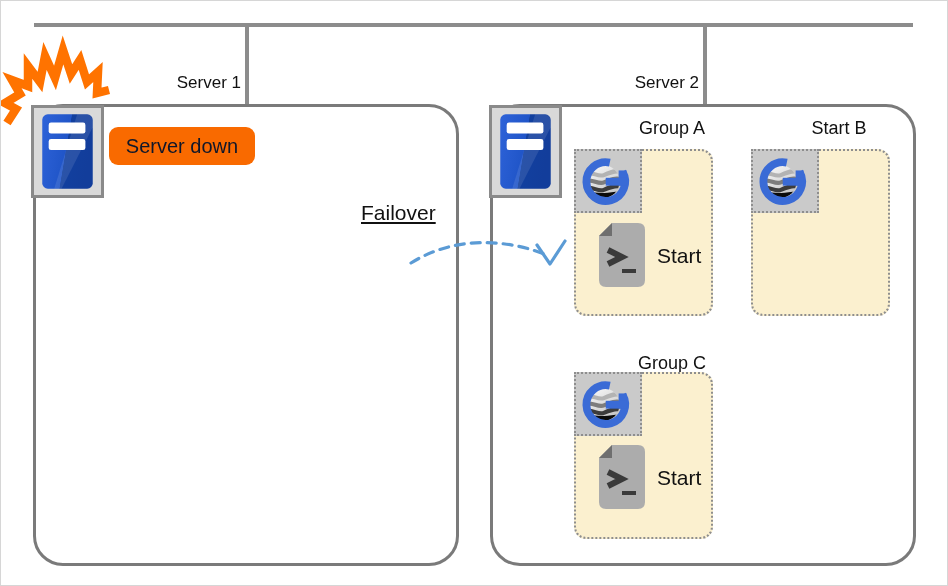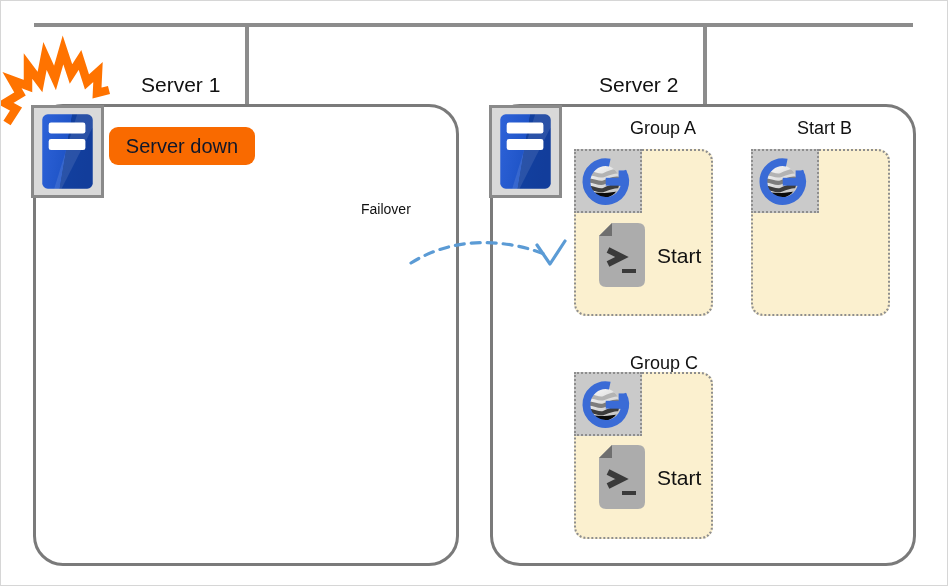--- a/index.html
+++ b/index.html
@@ -8,37 +8,37 @@
     background:#ffffff;border:1px solid #d6d6d6;box-sizing:border-box;
     font-family:"Liberation Sans", sans-serif;color:#111;overflow:hidden;
   }
   .abs{position:absolute;}
   
   .busline{background:#8c8c8c;}
   
   .server-box{
     border:3px solid #7a7a7a;border-radius:30px;background:#fff;box-sizing:border-box;
   }
-  .server-label{font-size:21px;text-align:left;white-space:nowrap;}
+  .server-label{font-size:17px;text-align:right;white-space:nowrap;}
   
   .server-icon{
     background:#d9d9d9;border:3px solid #8a8a8a;box-sizing:border-box;
     display:flex;align-items:center;justify-content:center;
   }
   
   .badge{
     background:#f96a00;border-radius:9px;color:#0f172a;font-size:20px;
     display:flex;align-items:center;justify-content:center;white-space:nowrap;text-align:right;
   }
-  .failover-label{font-size:14px;white-space:nowrap;}
+  .failover-label{font-size:21px;white-space:nowrap;text-decoration:underline;}
   
   .group-box{
     background:#fbf0cf;border:2.5px dotted #8e8e8e;border-radius:12px;box-sizing:border-box;
   }
-  .group-label{font-size:18px;white-space:nowrap;}
+  .group-label{font-size:18px;text-align:center;white-space:nowrap;}
   .app-icon{
     background:#cacaca;border:2.5px dotted #8e8e8e;box-sizing:border-box;
     display:flex;align-items:center;justify-content:center;
   }
   .start-label{font-size:21px;white-space:nowrap;}
 </style>
 </head>
 <body>
 
 <div class="stage">

